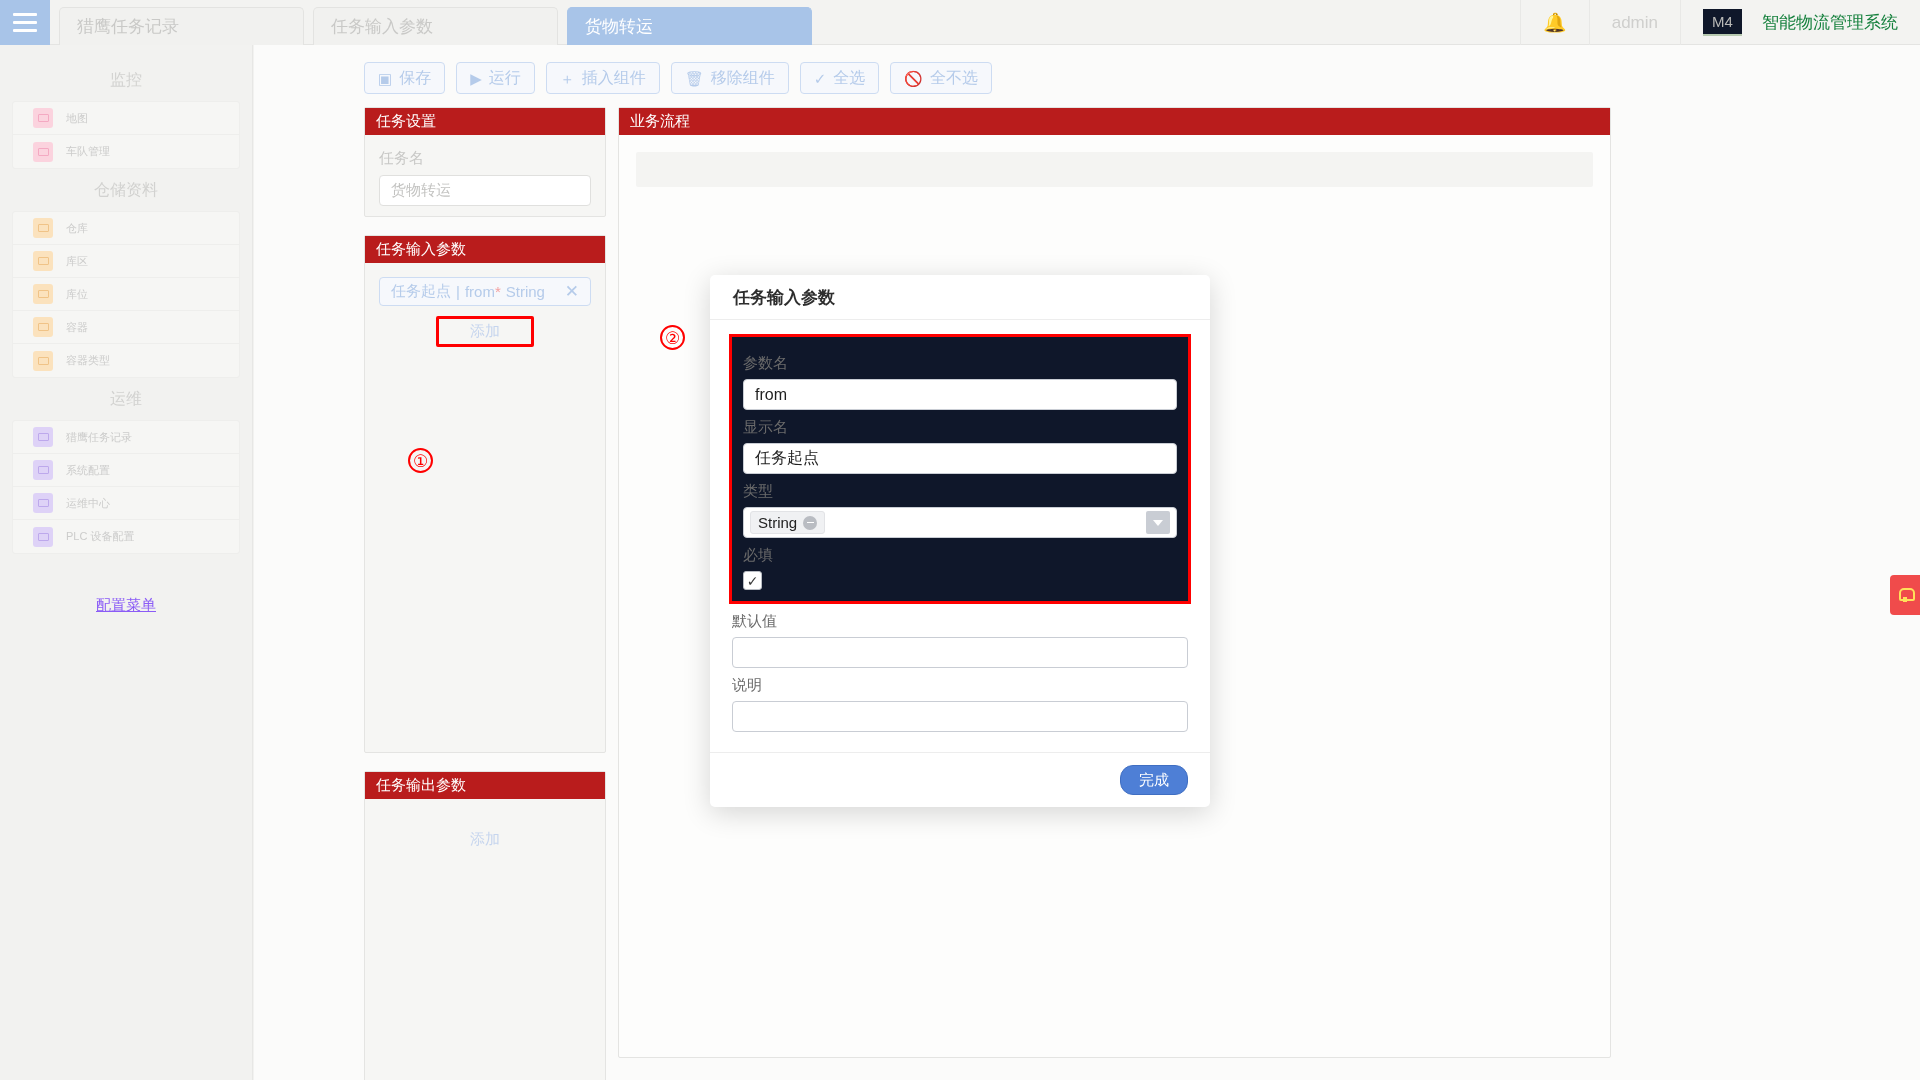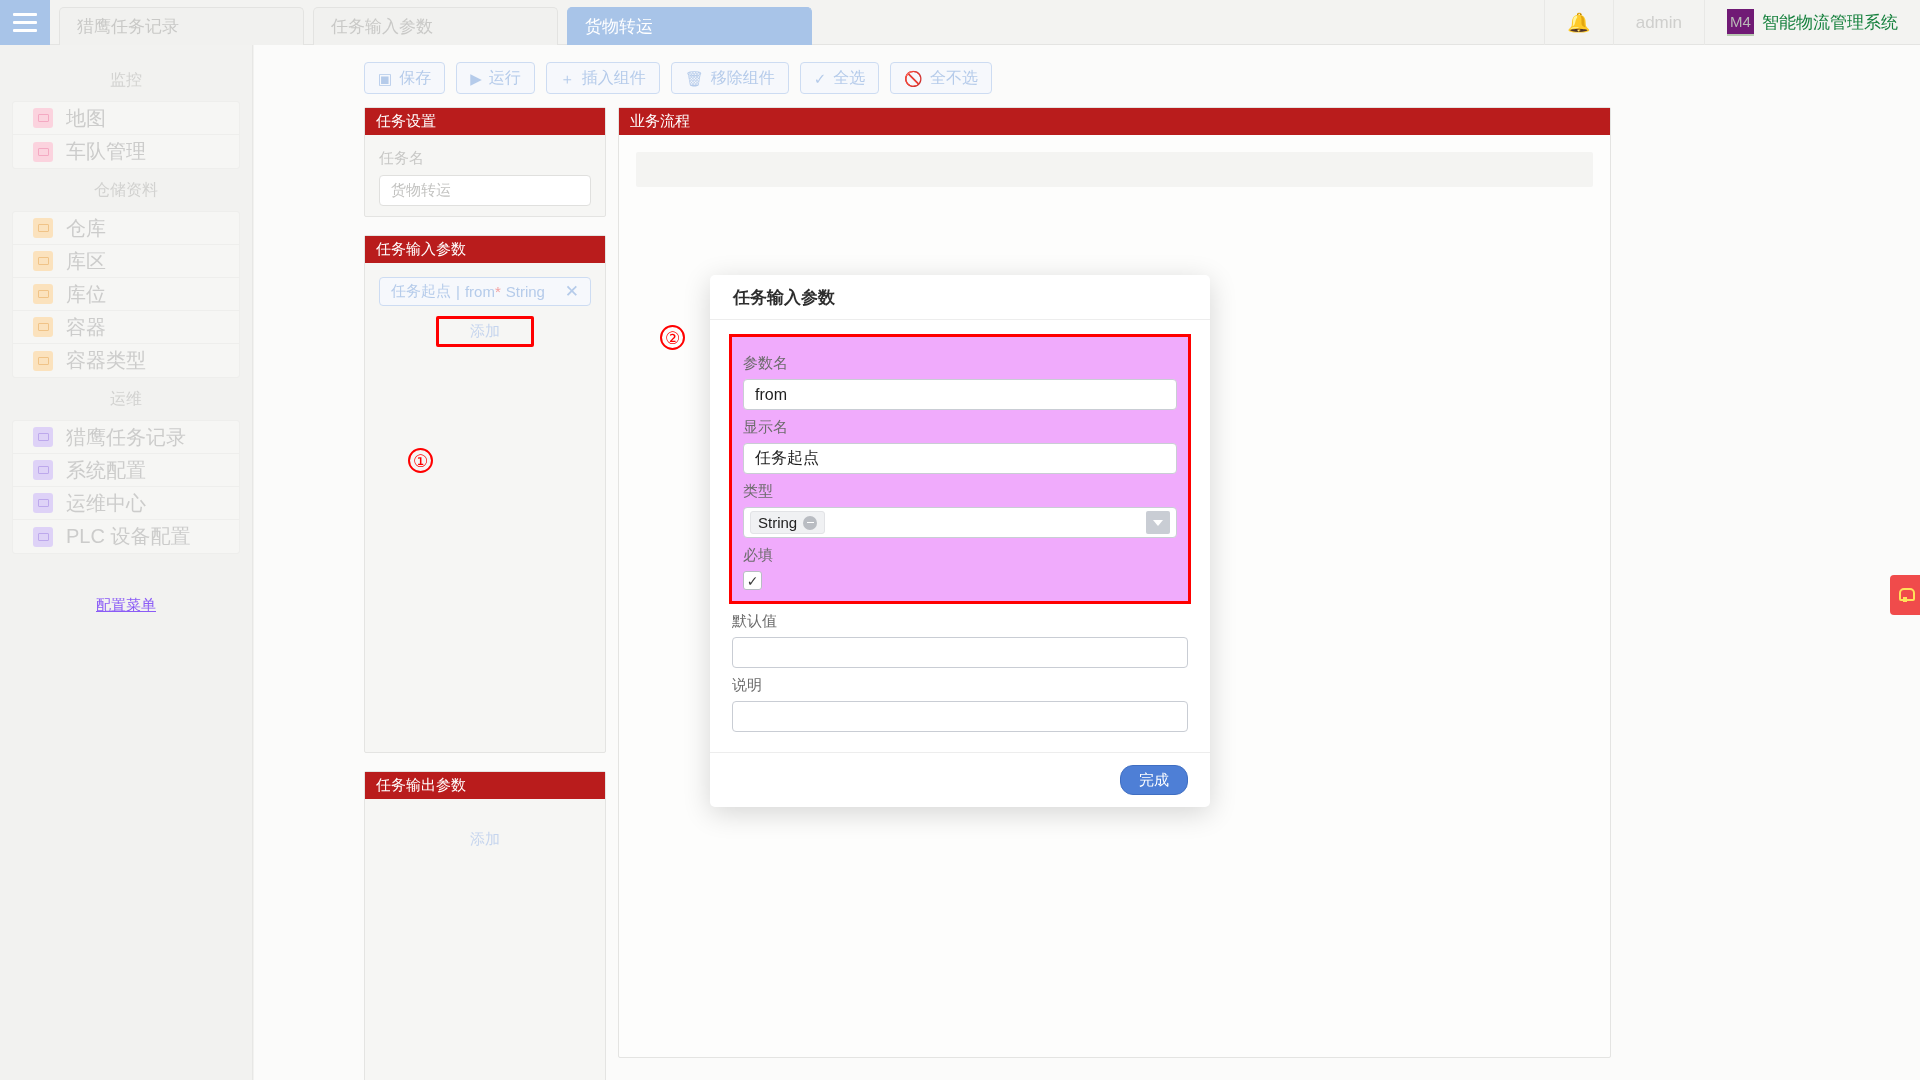--- a/index.html
+++ b/index.html
@@ -39,23 +39,23 @@
   .tab.active { background: #a8c4e8; color: #ffffff; border-color: #a8c4e8; }
 
   .topright { margin-left: auto; display: flex; align-items: center; height: 45px; }
   .tr-cell {
     height: 45px; display: flex; align-items: center; justify-content: center;
     padding: 0 22px; border-left: 1px solid #e8e8e6;
     font-size: 17px; color: #cfcfcd;
   }
   .bell-icon { font-size: 19px; color: #d5d5d3; }
   .m4-badge {
-    width: 27px; height: 27px; background: #701a75; color: #b9b9b7;
+    width: 39px; height: 27px; background: #0f172a; color: #b9b9b7;
     font-size: 15px; display: flex; align-items: center; justify-content: center;
-    border-bottom: 2px solid #b7c9b0; margin-right: 8px;
+    border-bottom: 2px solid #b7c9b0; margin-right: 20px;
   }
   .sys-title { font-size: 17px; color: #15803d; white-space: nowrap; }
 
   
   .sidebar {
     position: absolute; left: 0; top: 45px; width: 253px; height: 1035px;
     background: #f2f2f0; border-right: 1px solid #e7e7e5;
     padding: 14px 12px 0 12px;
     overflow: hidden;
   }
@@ -71,21 +71,21 @@
   }
   .side-item:last-child { border-bottom: none; }
   .side-ico {
     width: 20px; height: 20px; border-radius: 3px;
     display: flex; align-items: center; justify-content: center; flex: none;
   }
   .side-ico i { display: block; width: 11px; height: 8px; border: 1.5px solid; border-radius: 1px; }
   .ico-pink  { background: #fbd3de; } .ico-pink i  { border-color: #f4a9c2; }
   .ico-amber { background: #fbe2bd; } .ico-amber i { border-color: #f0c387; }
   .ico-violet{ background: #ded2f7; } .ico-violet i{ border-color: #bda8ec; }
-  .side-label { font-size: 20px; color: #cccccb; white-space: nowrap; }
+  .side-label { font-size: 11px; color: #cccccb; white-space: nowrap; }
   .config-menu {
     text-align: center; font-size: 15px; color: #8b5cf6;
     margin-top: 42px; text-decoration: underline; cursor: pointer;
   }
 
   
   .main {
     position: absolute; left: 254px; top: 45px; width: 1666px; height: 1035px;
     background: #fbfbfa;
   }
@@ -212,21 +212,21 @@
     content: ""; border-left: 5px solid transparent; border-right: 5px solid transparent;
     border-top: 6px solid #ffffff;
   }
   .m-check {
     width: 19px; height: 19px; border: 1px solid #b8bcc3; border-radius: 3px;
     background: #fff; display: flex; align-items: center; justify-content: center;
     font-size: 14px; color: #3a3a3a; cursor: pointer;
   }
   .hl-box {
     border: 3px solid #ff0000; padding: 9px 11px 11px 11px; margin: 0 -3px 6px -3px;
-    background: #f0abfc;
+    background: #0f172a;
   }
   .modal-foot {
     border-top: 1px solid #ededed; padding: 12px 22px; display: flex; justify-content: flex-end;
   }
   .btn-primary {
     height: 30px; padding: 0 18px; background: #4e7fd6; color: #ffffff;
     border: 1px solid #3f6ec2; border-radius: 13px; font-size: 15px; cursor: pointer;
     display: flex; align-items: center;
   }
 </style>

